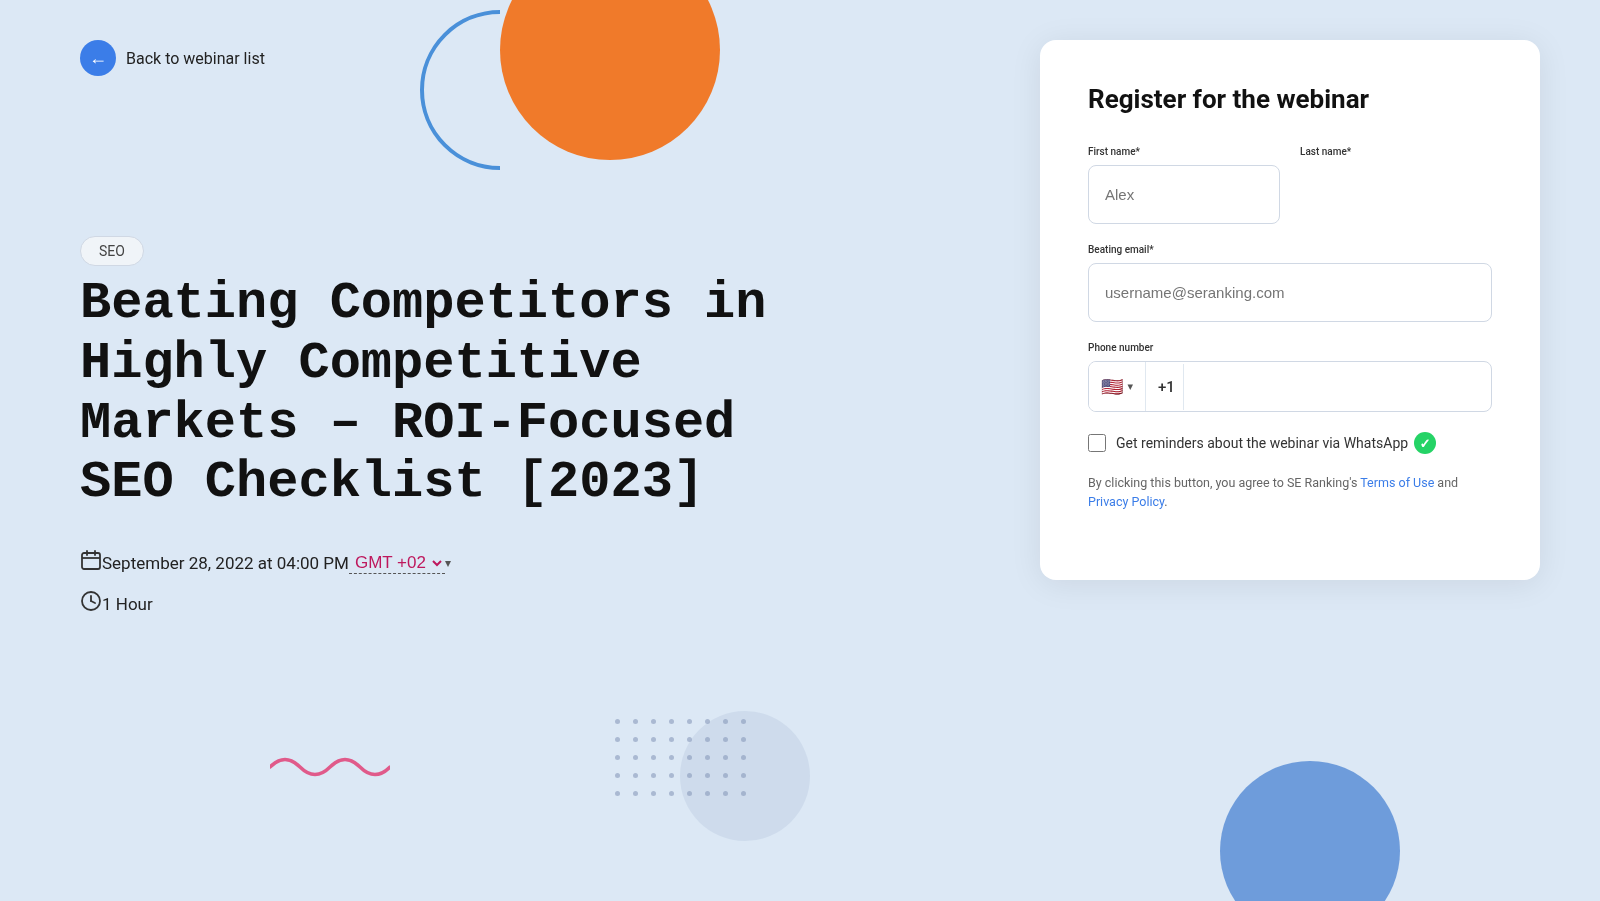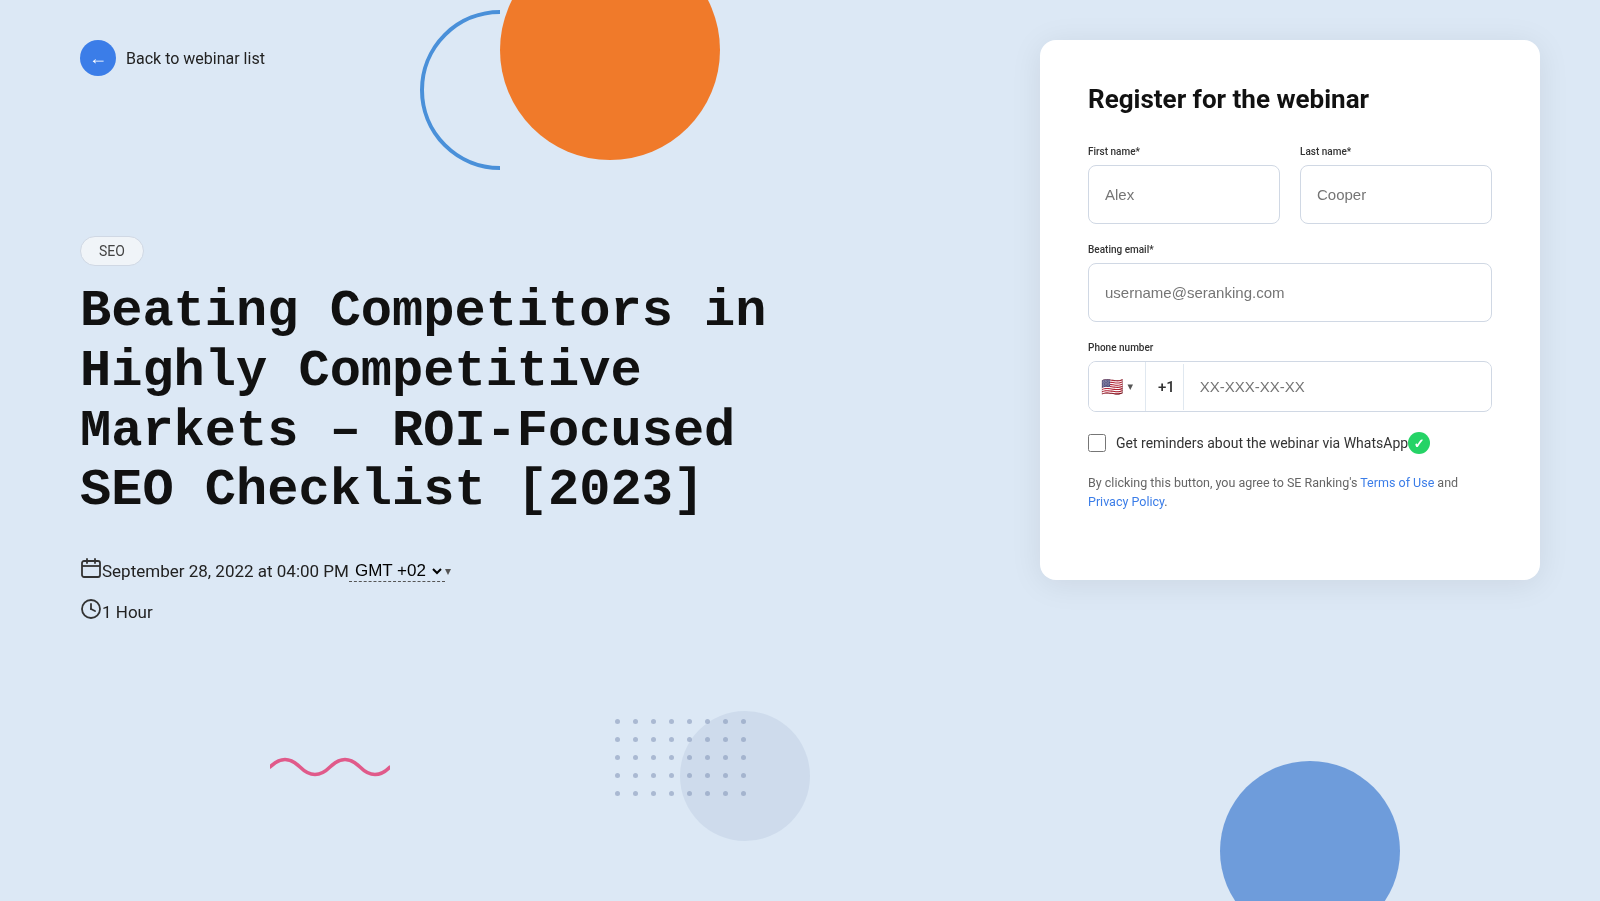--- a/index.html
+++ b/index.html
@@ -126,21 +126,21 @@
     
     .category-badge {
       display: inline-block;
       background: #f0f4f8;
       border: 1px solid #d0d8e4;
       border-radius: 20px;
       padding: 6px 18px;
       font-size: 14px;
       color: #444;
       width: fit-content;
-      margin-bottom: 16px;
+      margin-bottom: 8px;
     }
 
     
     .webinar-title {
       font-size: 52px;
       font-weight: 700;
       color: #111;
       line-height: 1.15;
       margin-bottom: 36px;
       max-width: 700px;
@@ -161,21 +161,21 @@
     }
     .meta-icon {
       font-size: 20px;
       color: #333;
     }
     .timezone-select {
       background: none;
       border: none;
       border-bottom: 1px dashed #555;
       font-size: 17px;
-      color: #000000;
+      color: #be185d;
       cursor: pointer;
       padding: 0 2px;
       outline: none;
     }
 
     
     .right-panel {
       width: 560px;
       padding: 40px 60px 40px 0;
       display: flex;
@@ -285,20 +285,21 @@
       width: 18px;
       height: 18px;
       accent-color: #3b7de8;
       cursor: pointer;
     }
     .checkbox-label {
       font-size: 14px;
       color: #333;
       display: flex;
       align-items: center;
+      gap: 6px;
     }
     .whatsapp-icon {
       display: inline-flex;
       align-items: center;
       justify-content: center;
       width: 22px;
       height: 22px;
       background: #25d366;
       border-radius: 50%;
       color: white;
@@ -441,40 +442,38 @@
       <h2 class="form-title">Register for the webinar</h2>
 
       
       <div class="form-row">
         <div class="form-group">
           <label class="form-label">First name*</label>
           <input class="form-input" type="text" placeholder="Alex" style="">
         </div>
         <div class="form-group">
           <label class="form-label">Last name*</label>
-          <input class="form-input" type="text" placeholder="Cooper" style="">
         </div>
       </div>
 
       
       <div class="form-group full">
         <label class="form-label">Beating email*</label>
         <input class="form-input" type="email" placeholder="username@seranking.com" style="">
       </div>
 
       
       <div class="form-group full">
         <label class="form-label">Phone number</label>
         <div class="phone-input-wrapper">
           <div class="phone-flag-select">
             <span>🇺🇸</span>
             <span class="phone-chevron">▾</span>
           </div>
           <span class="phone-code">+1</span>
-          <input class="phone-number-input" type="tel" placeholder="XX-XXX-XX-XX" style="">
         </div>
       </div>
 
       
       <div class="checkbox-row">
         <input type="checkbox" class="checkbox-input" style="">
         <label class="checkbox-label">
           <span>Get reminders about the webinar via WhatsApp</span>
           <span class="whatsapp-icon">✓</span>
         </label>

